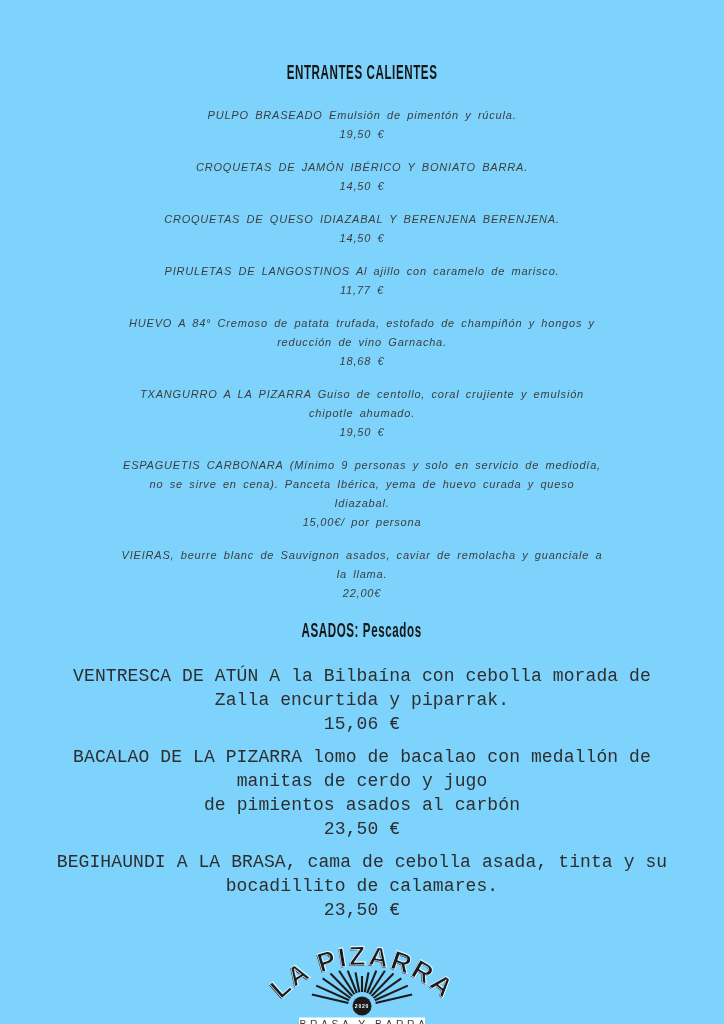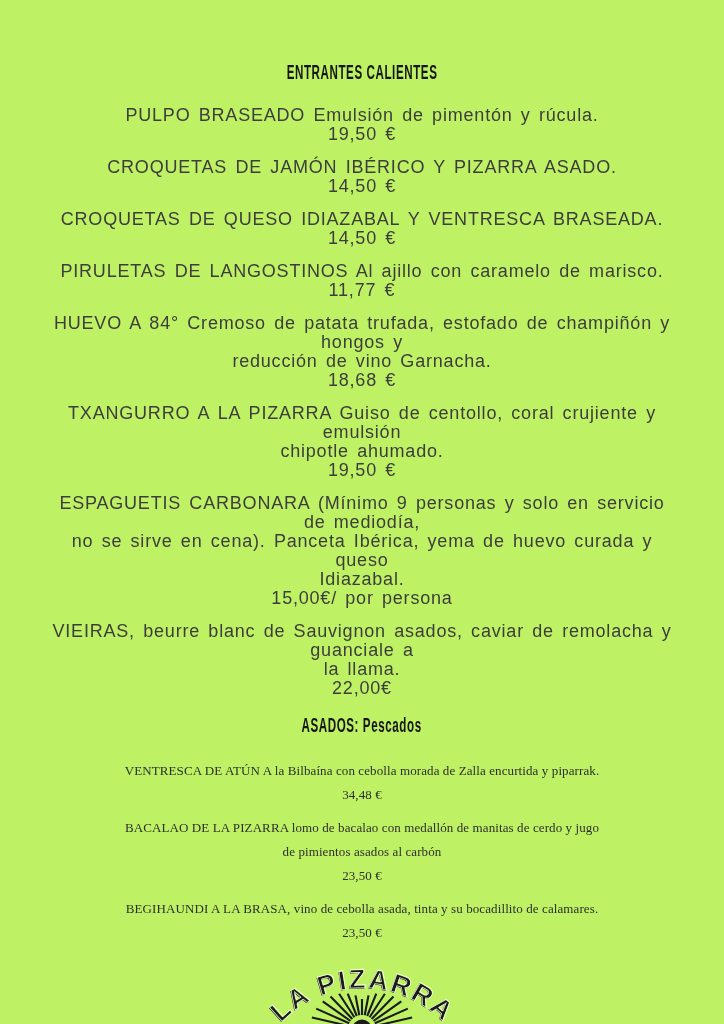--- a/index.html
+++ b/index.html
@@ -1,21 +1,21 @@
 <!DOCTYPE html>
 <html><head>
 <meta charset="utf-8">
 <style>
   html, body { margin: 0; padding: 0; background: #e8e8e8; }
   .page {
     position: relative;
     width: 724px;
     height: 1024px;
     margin: 0 auto;
-    background: #bef264;
+    background: #7dd3fc;
     box-sizing: border-box;
     padding-top: 56px;
     overflow: hidden;
   }
   .col {
     width: 624px;
     margin: 0 auto;
     text-align: center;
   }
   .sec-title {
@@ -29,30 +29,31 @@
     transform-origin: 50% 50%;
     font-family: "Liberation Sans", sans-serif;
     font-weight: 700;
     font-size: 20px;
     letter-spacing: 1px;
     color: #161616;
     white-space: nowrap;
   }
   .section-entrantes .item {
     font-family: "Liberation Sans", sans-serif;
-    font-size: 18px;
+    font-size: 11px;
     line-height: 19px;
     letter-spacing: 0.8px;
     word-spacing: 2.5px;
     color: #3d3d3d;
     margin-bottom: 14px;
+    font-style: italic;
   }
   .section-asados .item {
-    font-family: Liberation Serif, serif;
-    font-size: 13px;
+    font-family: Liberation Mono, monospace;
+    font-size: 18px;
     line-height: 24px;
     letter-spacing: 0.1px;
     color: #2e2e2e;
     margin-bottom: 9px;
   }
   .item-text, .item-price { white-space: pre-line; }
   .section-asados .sec-title { margin: 8px 0 22px 0; }
   .logo-wrap {
     margin-top: 22px;
     text-align: center;
@@ -98,26 +99,26 @@
 
     <section class="section-entrantes">
       <h1 class="sec-title"><span class="condensed">ENTRANTES CALIENTES</span></h1>
 
       <div class="item">
         <div class="item-text">PULPO BRASEADO Emulsión de pimentón y rúcula.</div>
         <div class="item-price">19,50 €</div>
       </div>
 
       <div class="item">
-        <div class="item-text">CROQUETAS DE JAMÓN IBÉRICO Y PIZARRA ASADO.</div>
+        <div class="item-text">CROQUETAS DE JAMÓN IBÉRICO Y BONIATO BARRA.</div>
         <div class="item-price">14,50 €</div>
       </div>
 
       <div class="item">
-        <div class="item-text">CROQUETAS DE QUESO IDIAZABAL Y VENTRESCA BRASEADA.</div>
+        <div class="item-text">CROQUETAS DE QUESO IDIAZABAL Y BERENJENA BERENJENA.</div>
         <div class="item-price">14,50 €</div>
       </div>
 
       <div class="item">
         <div class="item-text">PIRULETAS DE LANGOSTINOS Al ajillo con caramelo de marisco.</div>
         <div class="item-price">11,77 €</div>
       </div>
 
       <div class="item">
         <div class="item-text">HUEVO A 84° Cremoso de patata trufada, estofado de champiñón y hongos y
@@ -143,31 +144,31 @@
 la llama.</div>
         <div class="item-price">22,00€</div>
       </div>
     </section>
 
     <section class="section-asados">
       <h2 class="sec-title"><span class="condensed">ASADOS: Pescados</span></h2>
 
       <div class="item">
         <div class="item-text">VENTRESCA DE ATÚN A la Bilbaína con cebolla morada de Zalla encurtida y piparrak.</div>
-        <div class="item-price">34,48 €</div>
+        <div class="item-price">15,06 €</div>
       </div>
 
       <div class="item">
         <div class="item-text">BACALAO DE LA PIZARRA lomo de bacalao con medallón de manitas de cerdo y jugo
 de pimientos asados al carbón</div>
         <div class="item-price">23,50 €</div>
       </div>
 
       <div class="item">
-        <div class="item-text">BEGIHAUNDI A LA BRASA, vino de cebolla asada, tinta y su bocadillito de calamares.</div>
+        <div class="item-text">BEGIHAUNDI A LA BRASA, cama de cebolla asada, tinta y su bocadillito de calamares.</div>
         <div class="item-price">23,50 €</div>
       </div>
     </section>
 
     <div class="logo-wrap">
       <svg width="242" height="100" viewBox="0 0 240 100" aria-hidden="true">
         <defs>
           <path id="arcpath" d="M 20,82 A 113,113 0 0 1 220,82" fill="none"></path>
         </defs>
 

